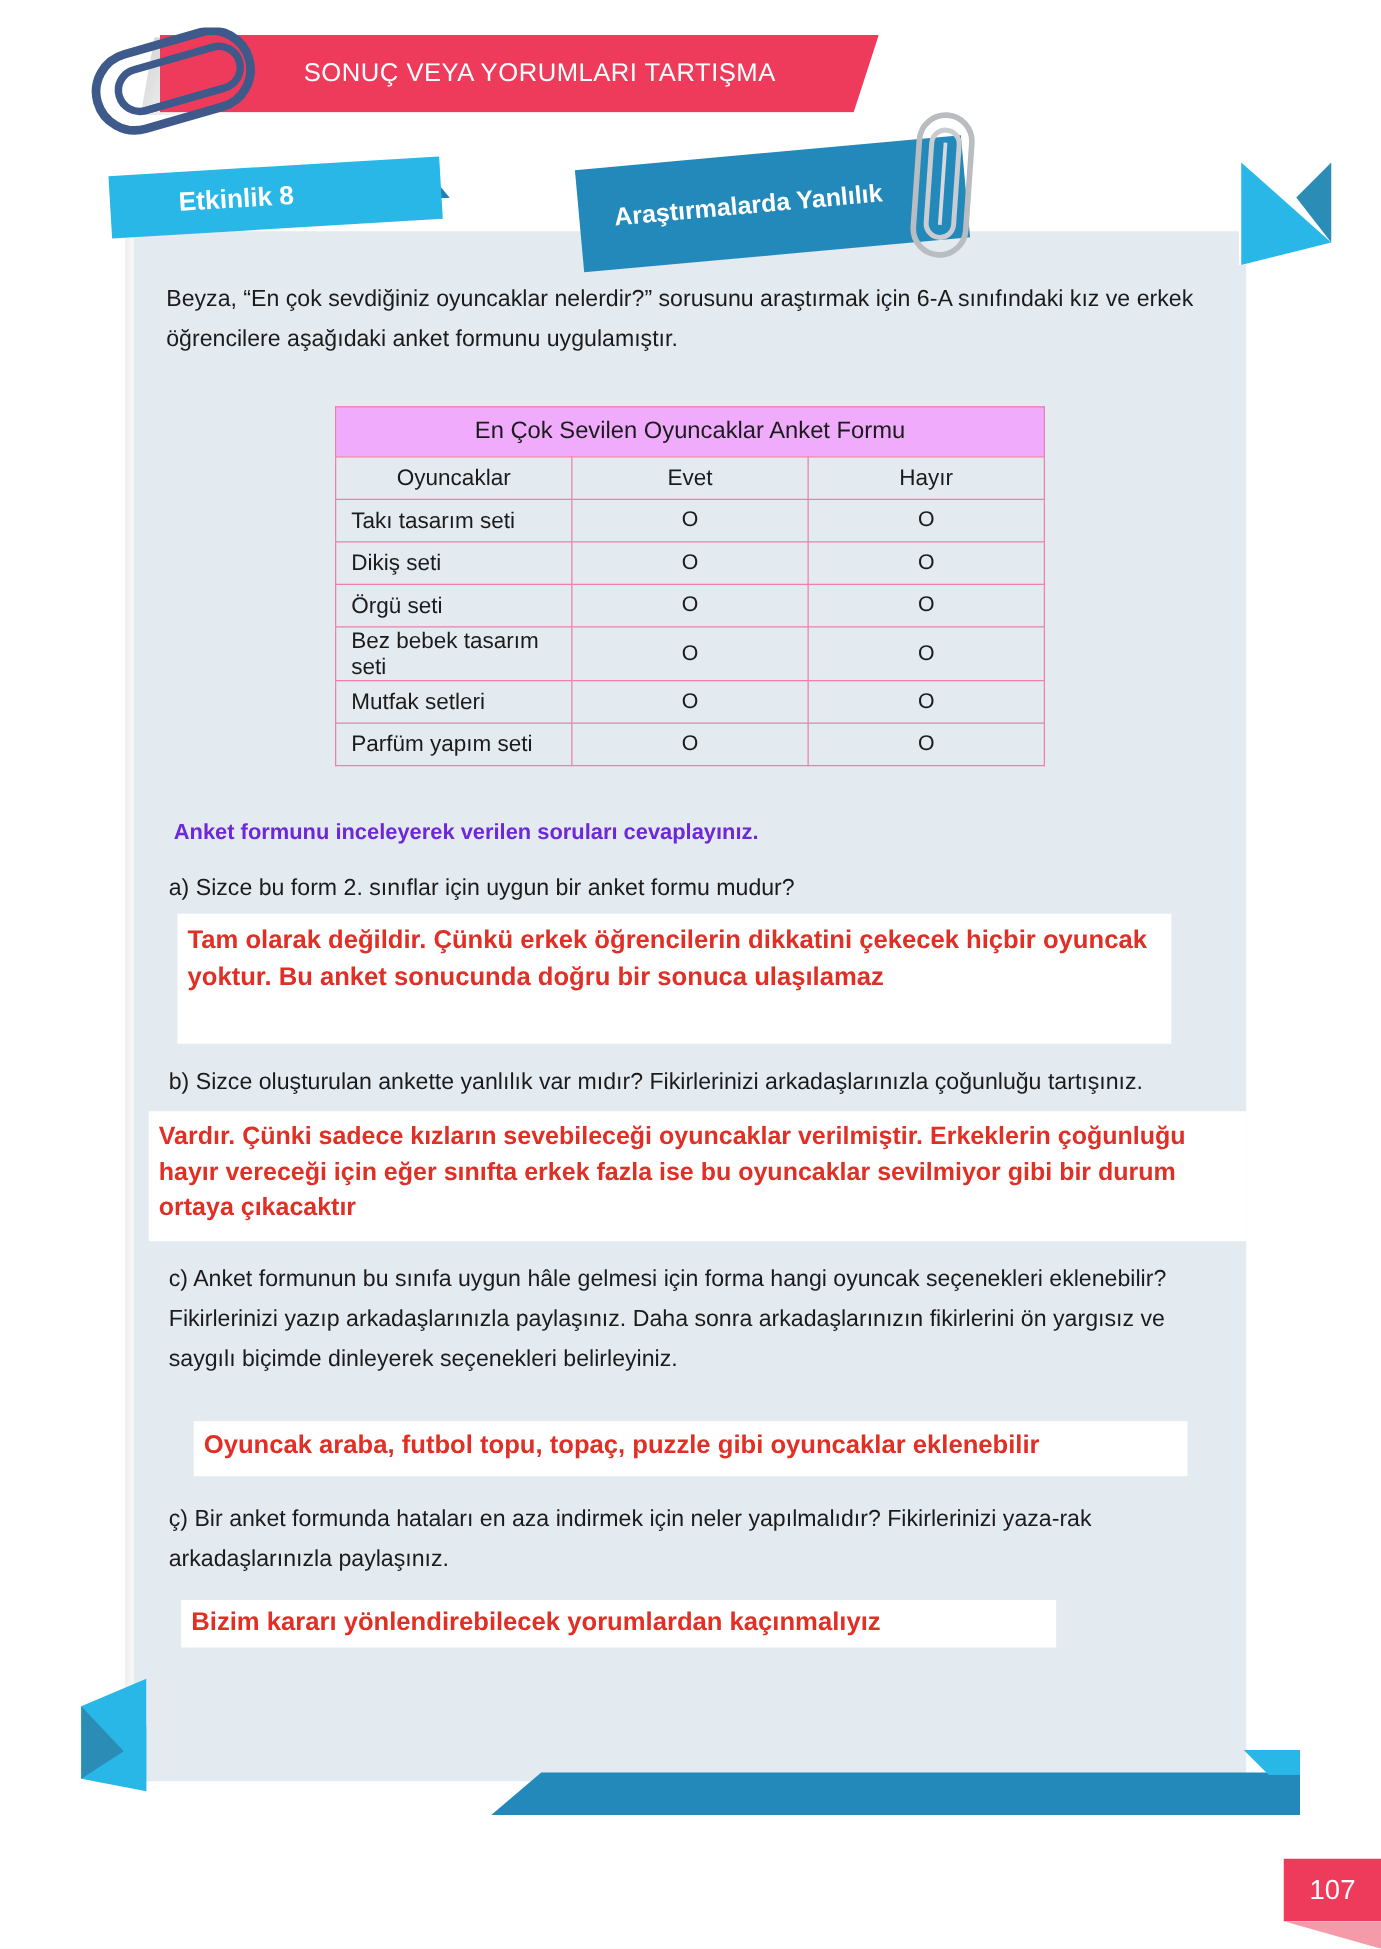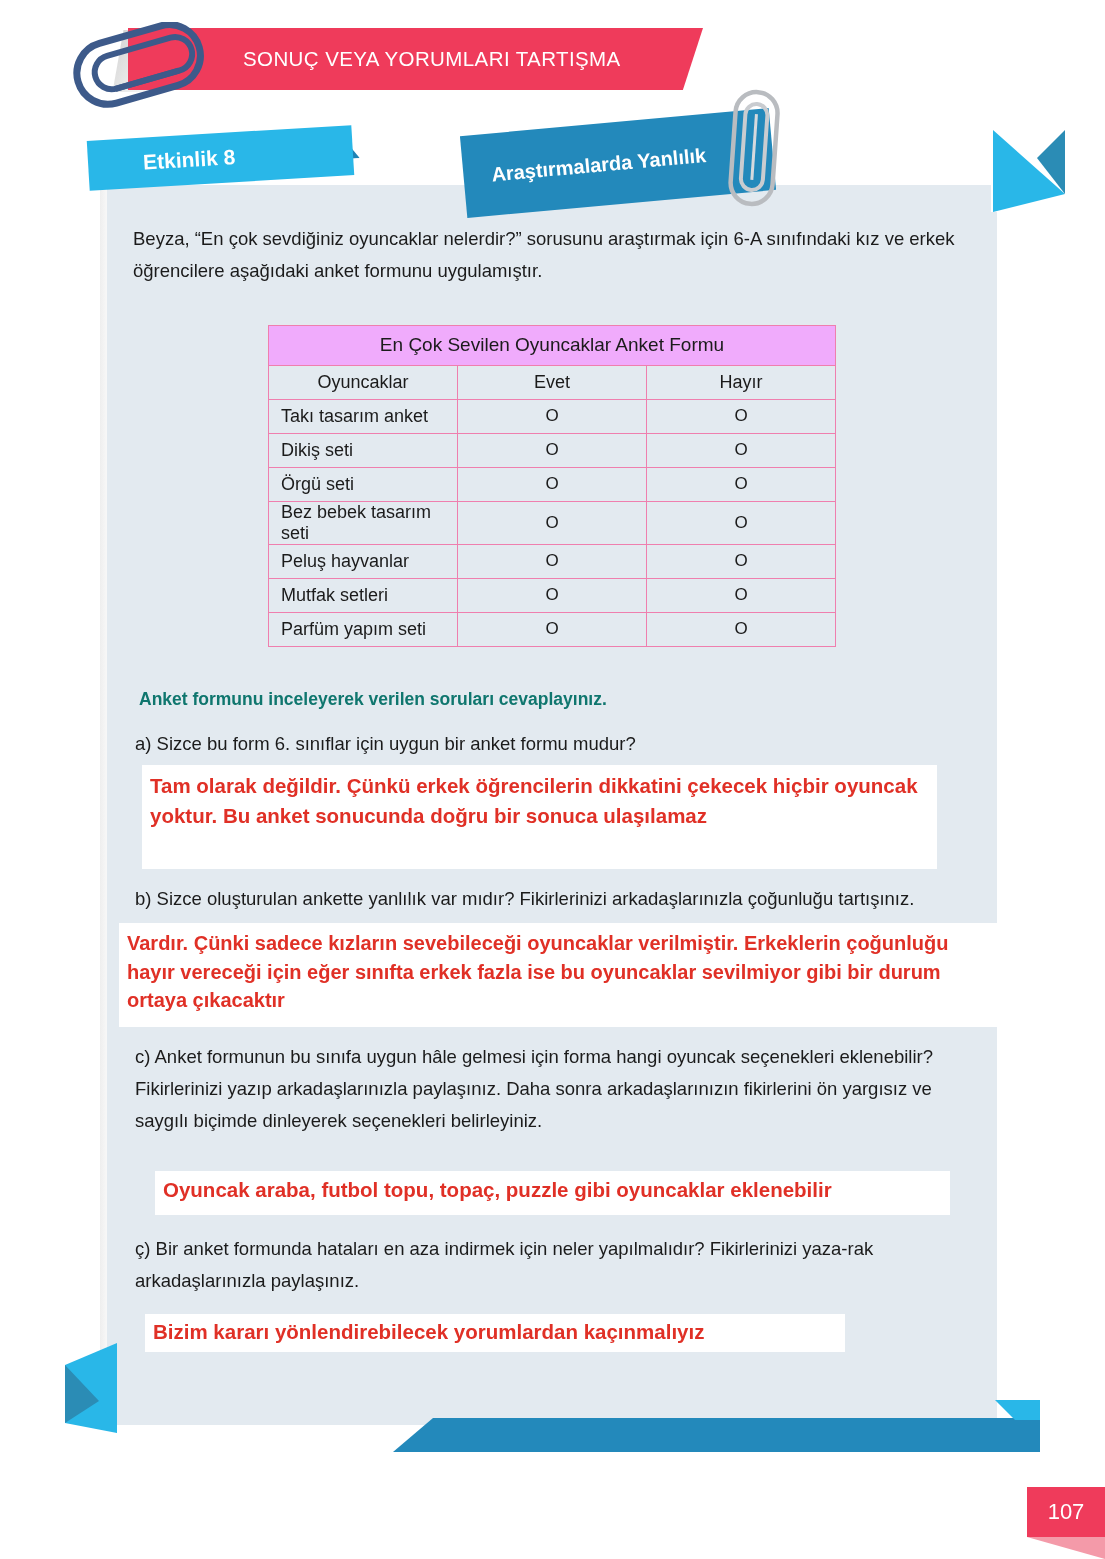--- a/index.html
+++ b/index.html
@@ -186,21 +186,21 @@
   }
   table.survey .col-head { text-align: center; }
   table.survey .toy-name { padding-left: 12px; text-align: left; }
   table.survey .opt { text-align: center; font-size: 17px; }
 
   
   .q-bold {
     padding: 42px 25px 0 32px;
     font-size: 17.5px;
     font-weight: bold;
-    color: #0f766e;
+    color: #6d28d9;
   }
   .q-text {
     padding: 18px 25px 0 28px;
     font-size: 18.5px;
     line-height: 1.72;
     color: #1b1b1b;
   }
   .q-text.tight { padding-top: 14px; }
 
   
@@ -331,61 +331,56 @@
         <tr>
           <td class="form-title" colspan="3">En Çok Sevilen Oyuncaklar Anket Formu</td>
         </tr>
         <tr>
           <th class="col-head" style="width:234px">Oyuncaklar</th>
           <th class="col-head" style="width:167px">Evet</th>
           <th class="col-head" style="width:167px">Hayır</th>
         </tr>
 
         <tr>
-          <td class="toy-name">Takı tasarım anket</td>
+          <td class="toy-name">Takı tasarım seti</td>
           <td class="opt">O</td>
           <td class="opt">O</td>
         </tr>
         <tr>
           <td class="toy-name">Dikiş seti</td>
           <td class="opt">O</td>
           <td class="opt">O</td>
         </tr>
         <tr>
           <td class="toy-name">Örgü seti</td>
           <td class="opt">O</td>
           <td class="opt">O</td>
         </tr>
         <tr>
           <td class="toy-name">Bez bebek tasarım seti</td>
-          <td class="opt">O</td>
-          <td class="opt">O</td>
-        </tr>
-        <tr>
-          <td class="toy-name">Peluş hayvanlar</td>
           <td class="opt">O</td>
           <td class="opt">O</td>
         </tr>
         <tr>
           <td class="toy-name">Mutfak setleri</td>
           <td class="opt">O</td>
           <td class="opt">O</td>
         </tr>
         <tr>
           <td class="toy-name">Parfüm yapım seti</td>
           <td class="opt">O</td>
           <td class="opt">O</td>
         </tr>
       </tbody>
     </table>
   </div>
 
   <p class="q-bold">Anket formunu inceleyerek verilen soruları cevaplayınız.</p>
 
-  <p class="q-text">a) Sizce bu form 6. sınıflar için uygun bir anket formu mudur?</p>
+  <p class="q-text">a) Sizce bu form 2. sınıflar için uygun bir anket formu mudur?</p>
   <div class="answer-slip slip-a">Tam olarak değildir. Çünkü erkek öğrencilerin dikkatini çekecek hiçbir oyuncak yoktur. Bu anket sonucunda doğru bir sonuca ulaşılamaz</div>
 
   <p class="q-text tight">b) Sizce oluşturulan ankette yanlılık var mıdır? Fikirlerinizi arkadaşlarınızla çoğunluğu tartışınız.</p>
   <div class="answer-slip slip-b">Vardır. Çünki sadece kızların sevebileceği oyuncaklar verilmiştir. Erkeklerin çoğunluğu hayır vereceği için eğer sınıfta erkek fazla ise bu oyuncaklar sevilmiyor gibi bir durum ortaya çıkacaktır</div>
 
   <p class="q-text tight">c) Anket formunun bu sınıfa uygun hâle gelmesi için forma hangi oyuncak seçenekleri eklenebilir? Fikirlerinizi yazıp arkadaşlarınızla paylaşınız. Daha sonra arkadaşlarınızın fikirlerini ön yargısız ve saygılı biçimde dinleyerek seçenekleri belirleyiniz.</p>
   <div class="answer-slip slip-c">Oyuncak araba, futbol topu, topaç, puzzle gibi oyuncaklar eklenebilir</div>
 
   <p class="q-text">ç) Bir anket formunda hataları en aza indirmek için neler yapılmalıdır? Fikirlerinizi yaza-rak arkadaşlarınızla paylaşınız.</p>
   <div class="answer-slip slip-d">Bizim kararı yönlendirebilecek yorumlardan kaçınmalıyız</div>

